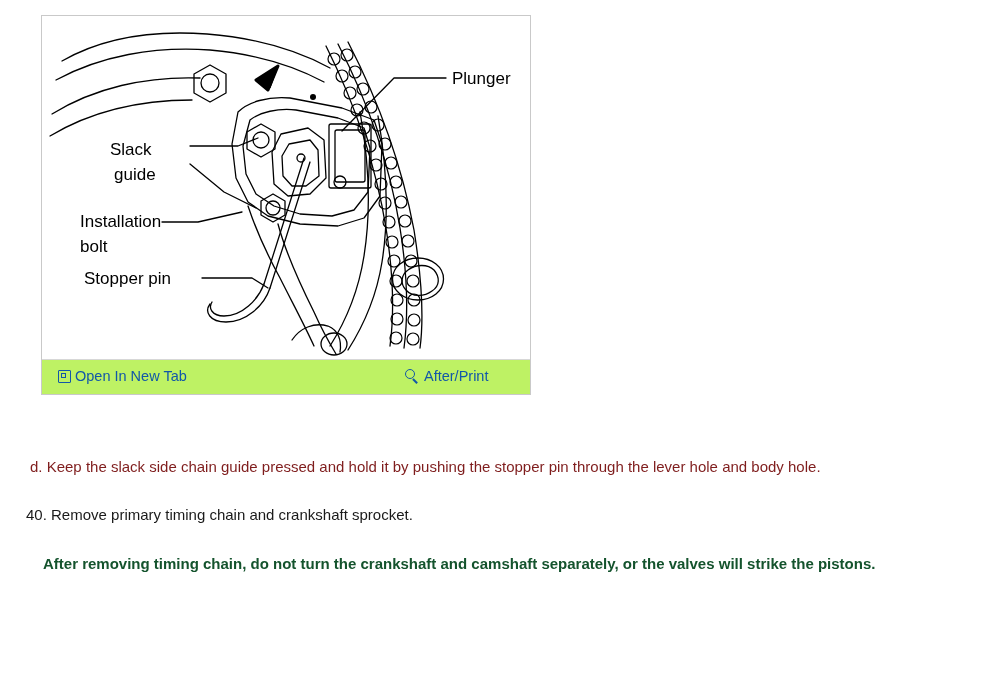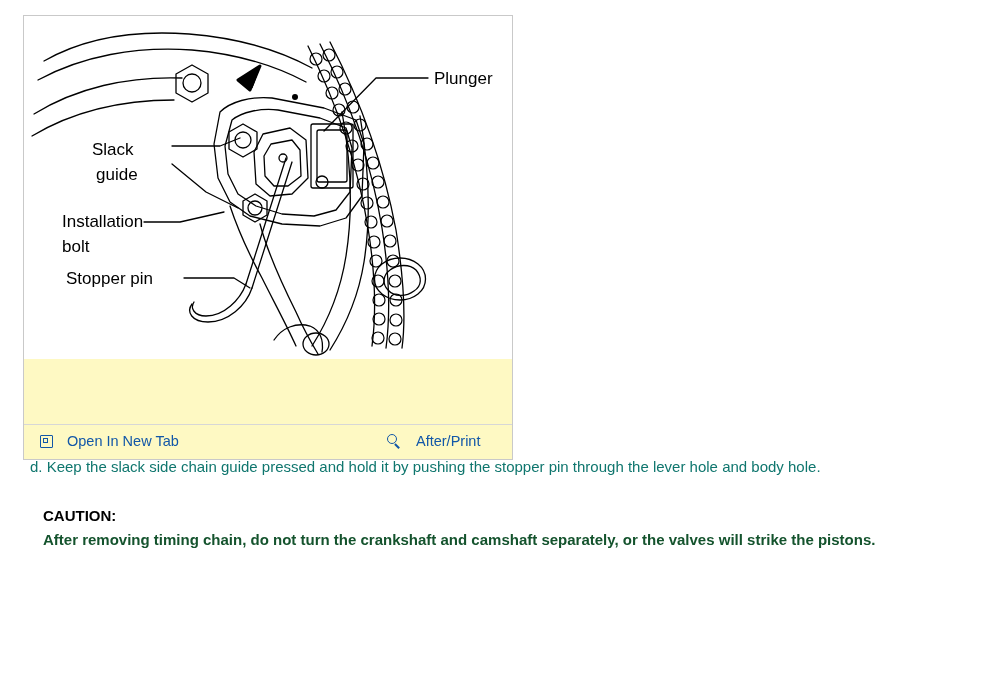--- a/index.html
+++ b/index.html
@@ -12,26 +12,26 @@
     height: 684px;
     font-family: "Liberation Sans", sans-serif;
     color: #1a1a1a;
     position: relative;
     overflow: hidden;
   }
 
   
   .figure-panel {
     position: absolute;
-    left: 23px;
+    left: 41px;
     top: 15px;
     width: 490px;
-    height: 445px;
+    height: 380px;
     border: 1px solid #c9c9c9;
-    background: #fef9c3;
+    background: #bef264;
     box-sizing: border-box;
   }
   .figure-image-area {
     position: absolute;
     left: 0;
     top: 0;
     width: 488px;
     height: 343px;
     overflow: hidden;
     background: #ffffff;
@@ -43,21 +43,21 @@
     width: 488px;
     height: 35px;
     border-top: 1px solid #d7d7d7;
     box-sizing: border-box;
   }
   .tool-link {
     position: absolute;
     top: 8px;
     display: flex;
     align-items: center;
-    gap: 14px;
+    gap: 4px;
     color: #1257a8;
     font-size: 14.5px;
     text-decoration: none;
     cursor: pointer;
     white-space: nowrap;
   }
   .tool-link .lbl { text-decoration: none; }
   .tool-link.open { left: 16px; }
   .tool-link.zoom { left: 363px; }
 
@@ -109,21 +109,21 @@
     width: 999px;
   }
   .sub-list {
     margin: 0;
     padding: 0;
     list-style: none;
   }
   .sub-list li {
     font-size: 15px;
     line-height: 23px;
-    color: #0f766e;
+    color: #7f1d1d;
     padding-left: 30px;
     white-space: nowrap;
   }
   .step-line {
     font-size: 15px;
     line-height: 23px;
     color: #1a1a1a;
     padding-left: 26px;
     margin-top: 25px;
     white-space: nowrap;
@@ -274,18 +274,18 @@
       <span class="lbl">After/Print</span>
     </a>
   </div>
 </div>
 
 <div class="body-text">
   <ul class="sub-list">
     <li>d. Keep the slack side chain guide pressed and hold it by pushing the stopper pin through the lever hole and body hole.</li>
   </ul>
 
+  <div class="step-line">40. Remove primary timing chain and crankshaft sprocket.</div>
 
   <div class="caution-block">
-    <div class="caution-title">CAUTION:</div>
     <div class="caution-text">After removing timing chain, do not turn the crankshaft and camshaft separately, or the valves will strike the pistons.</div>
   </div>
 </div>
 
 </body></html>

